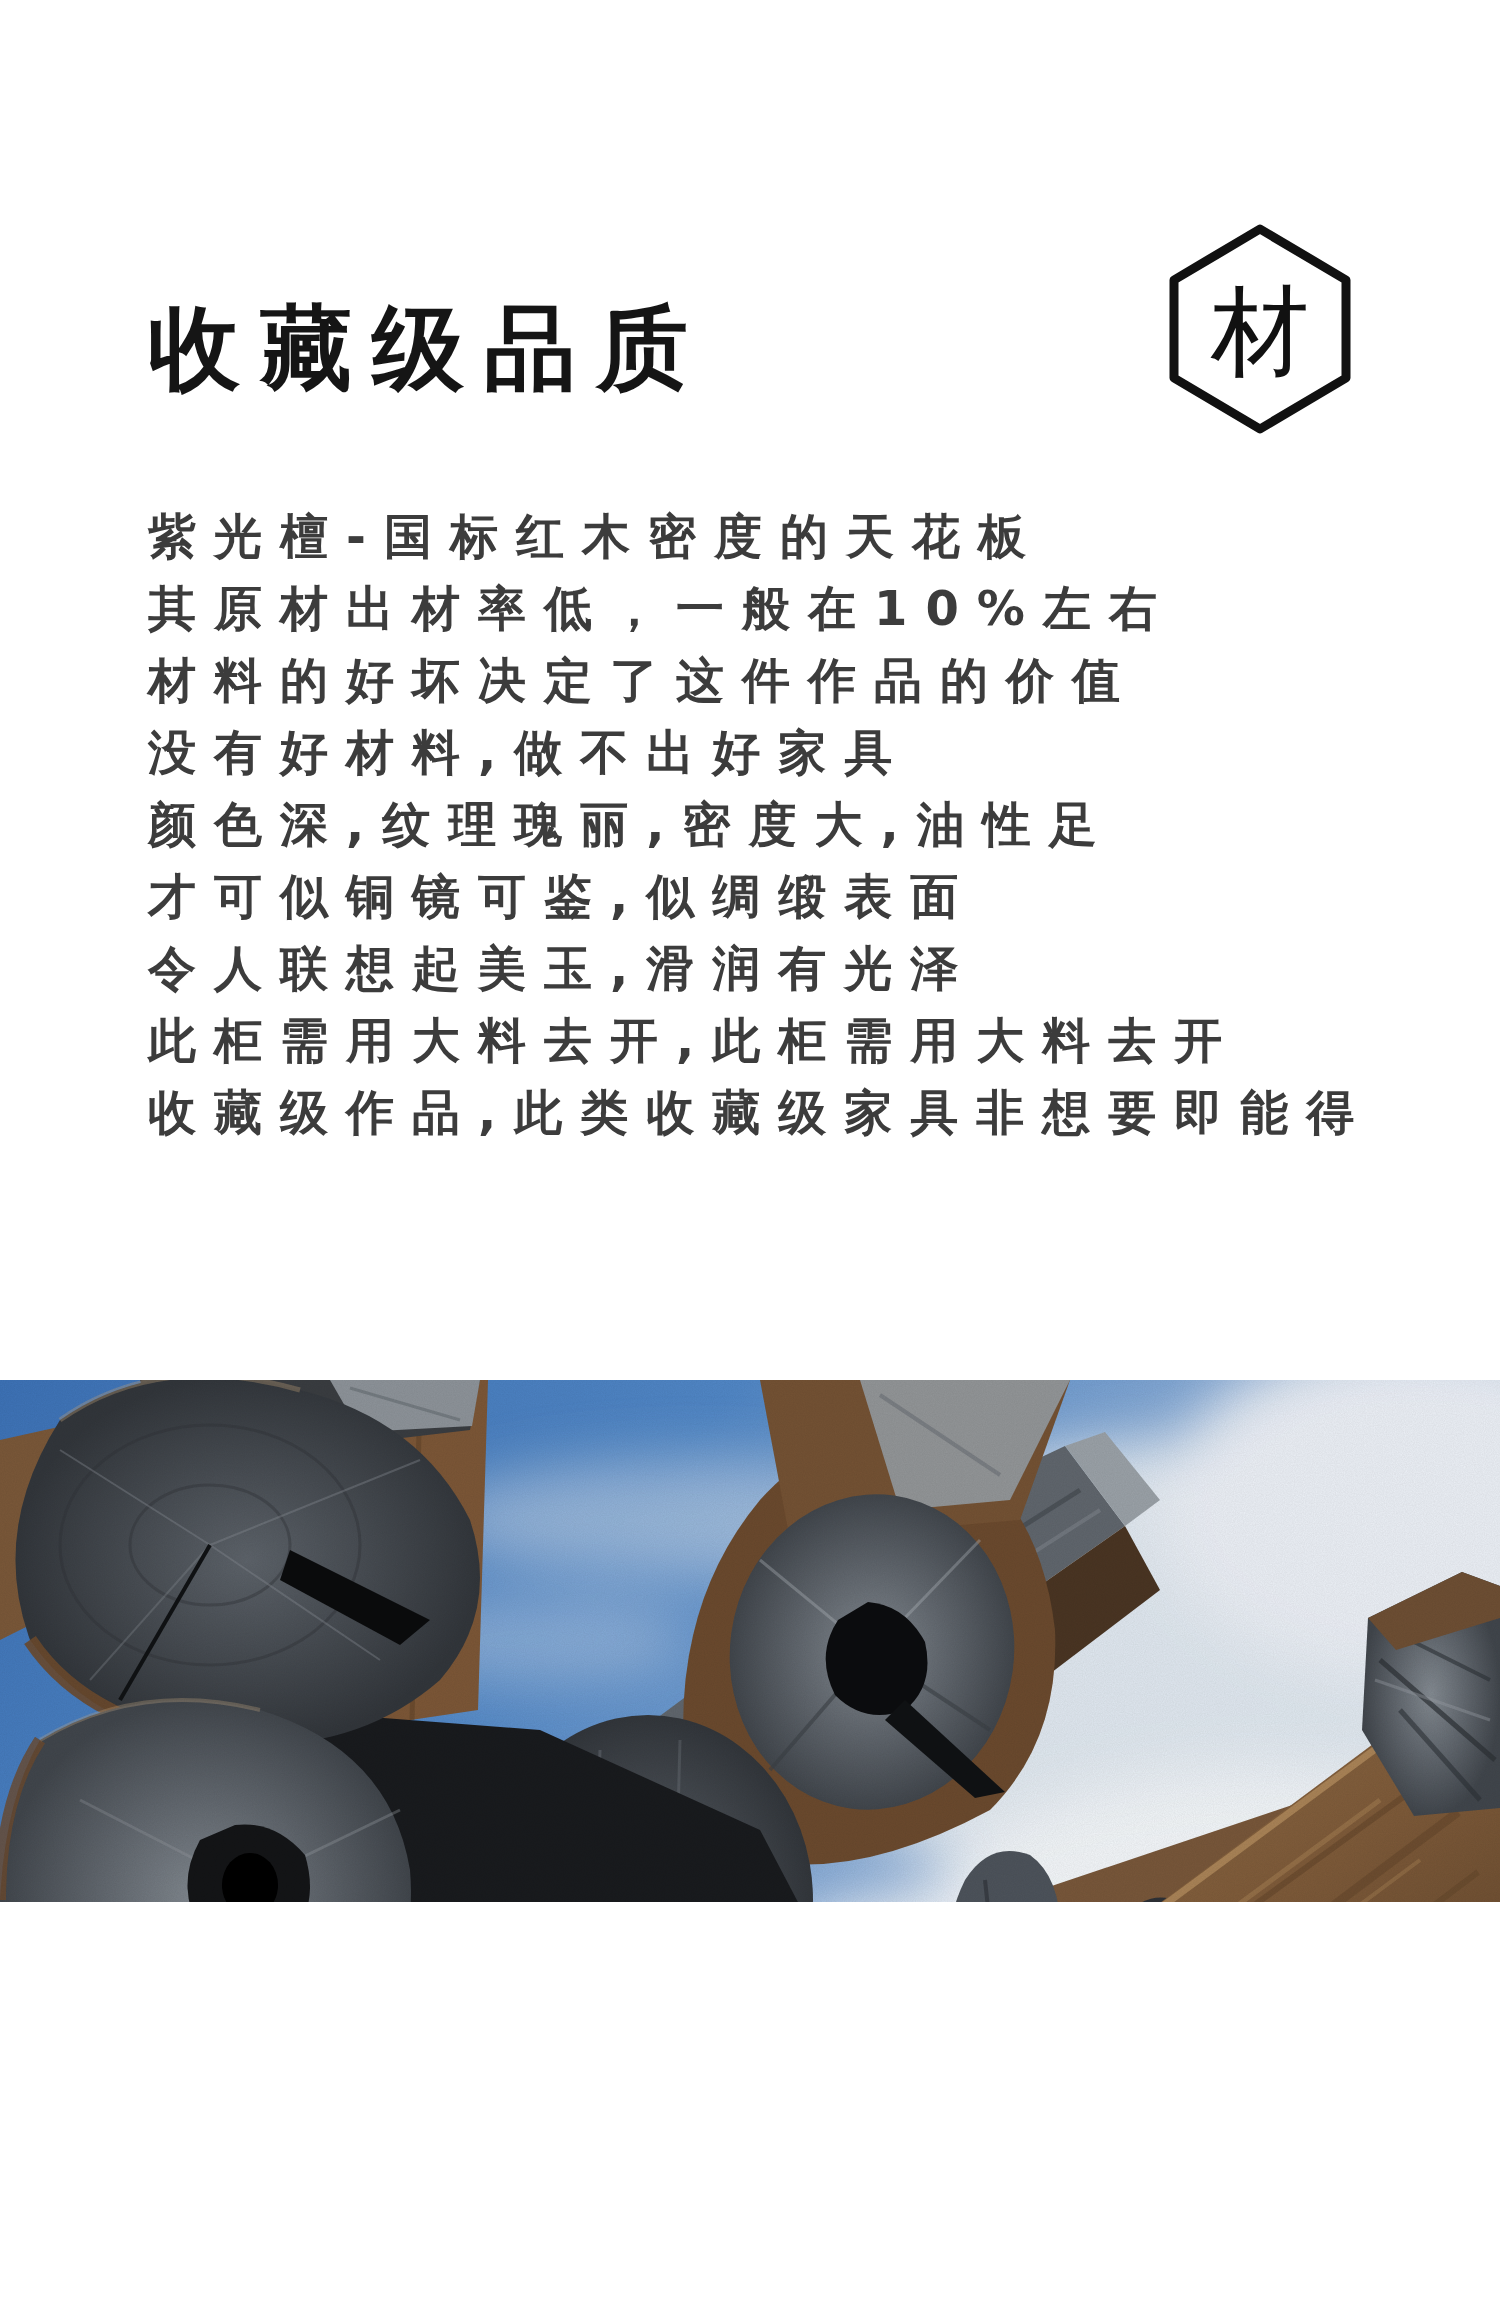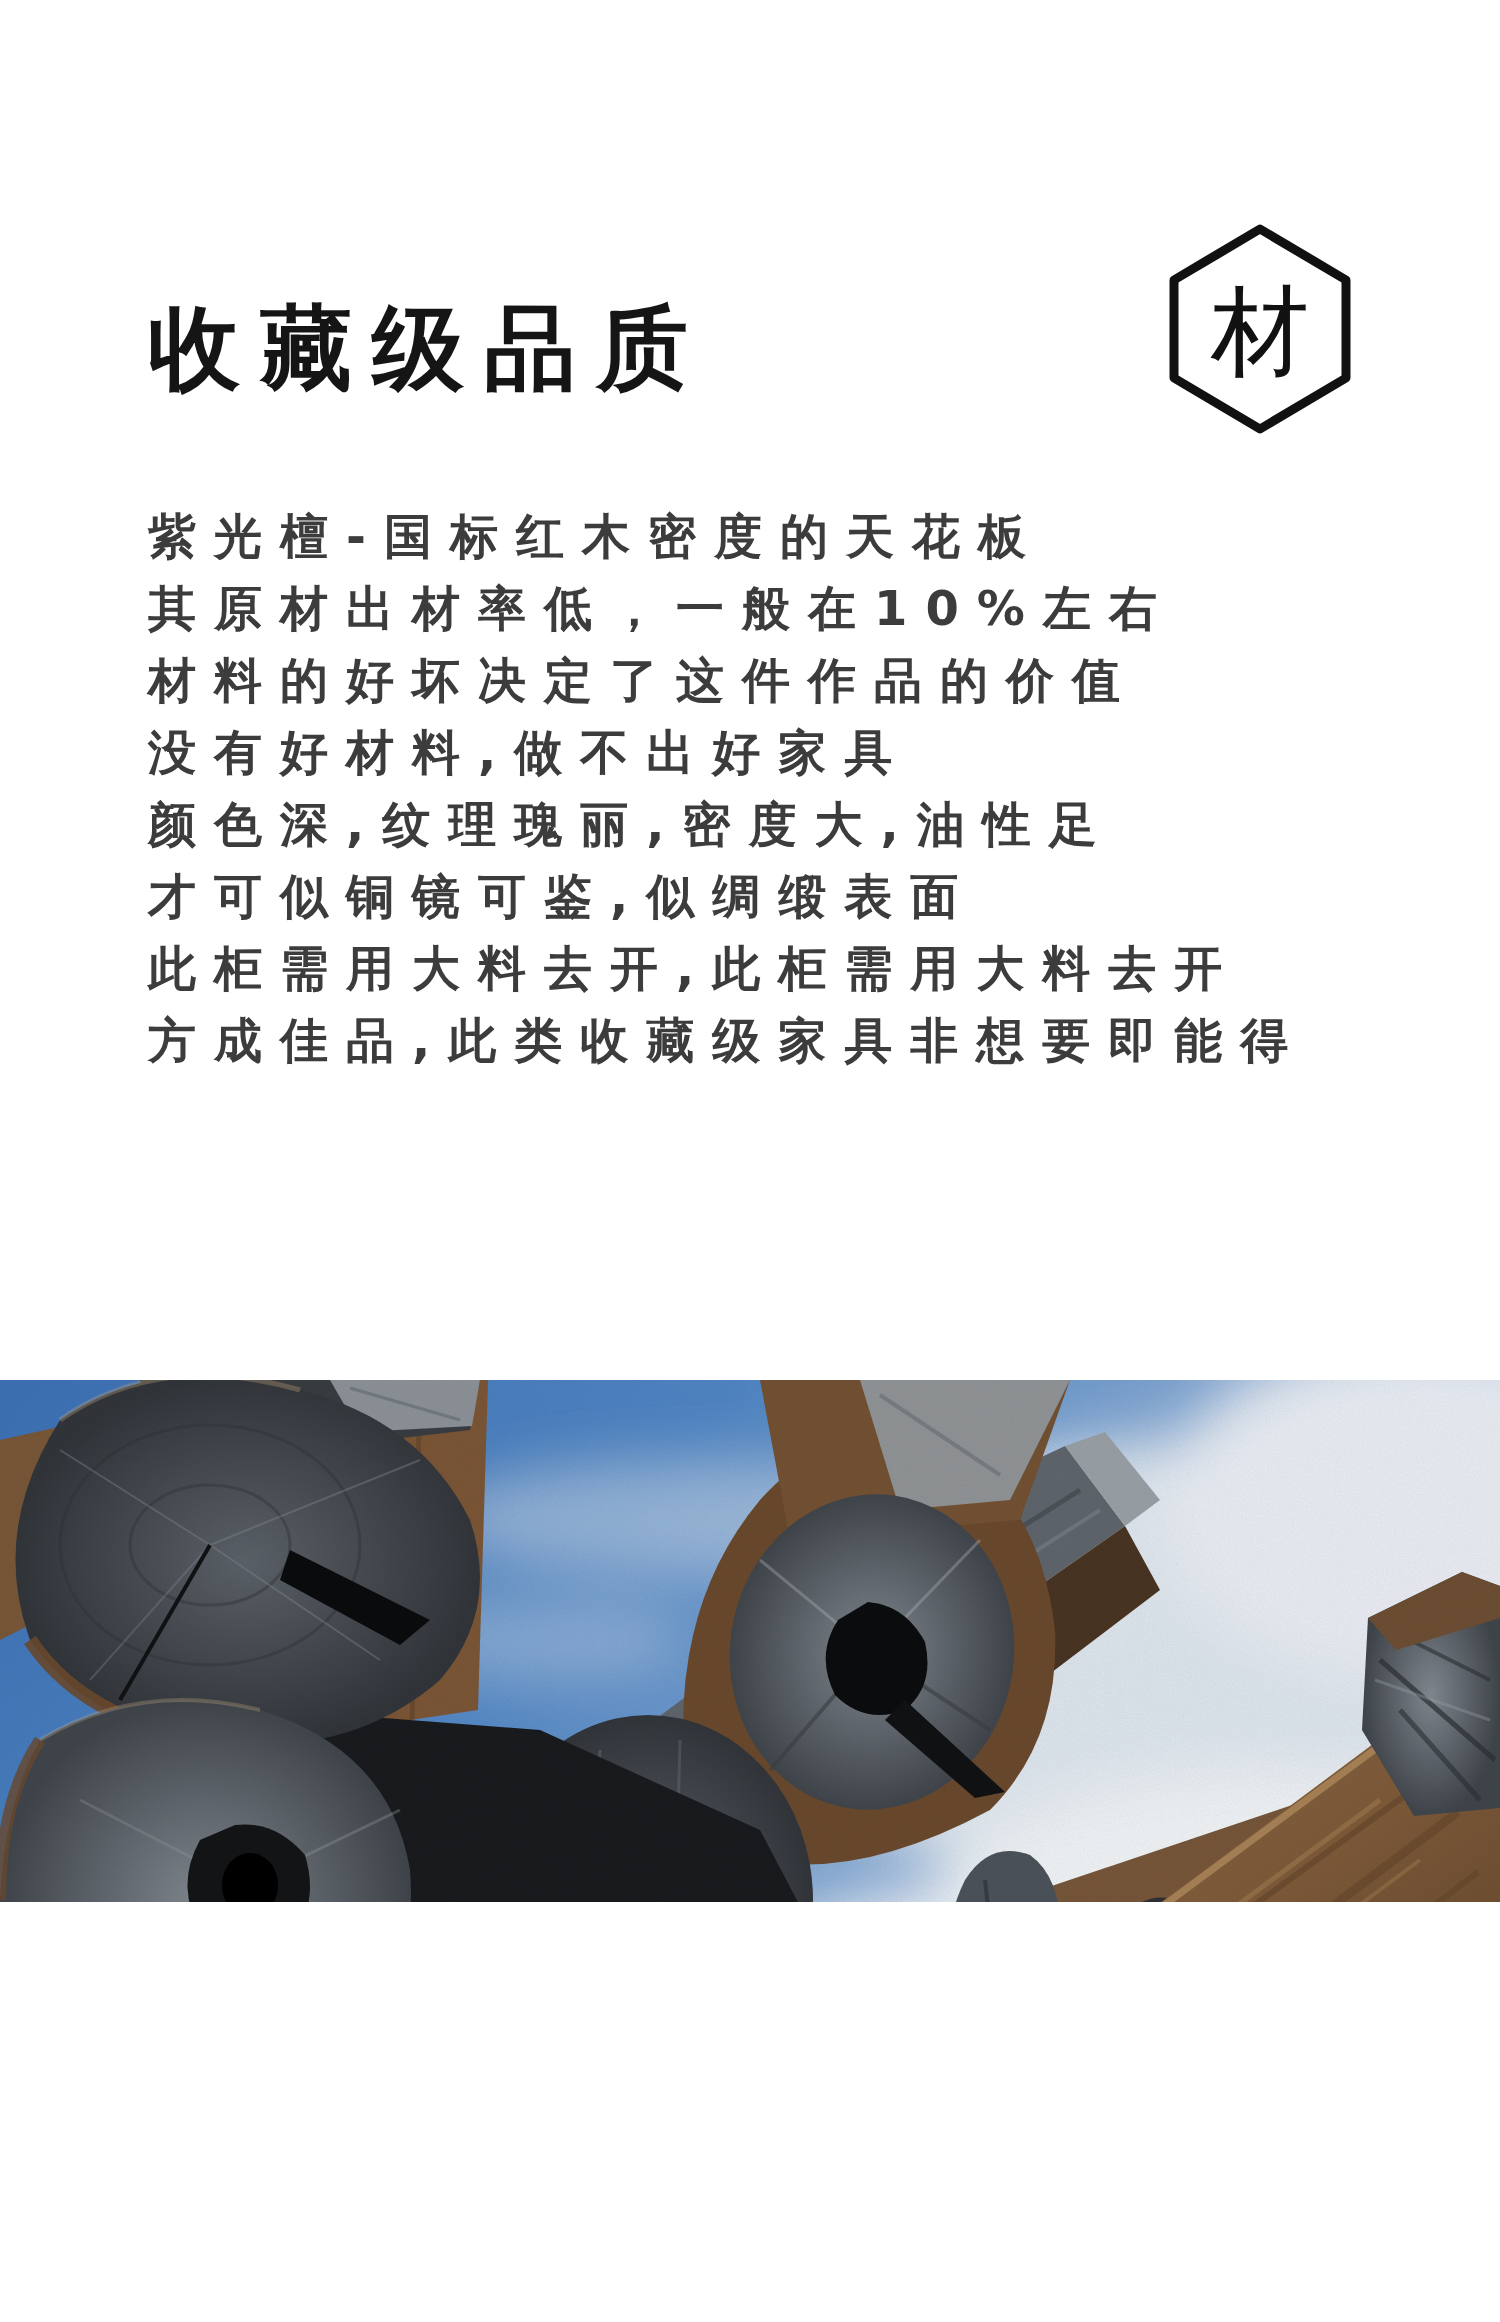--- a/index.html
+++ b/index.html
@@ -45,22 +45,23 @@
     </svg>
   </div>
 
   <div class="intro">
     <div class="line">紫光檀-国标红木密度的天花板</div>
     <div class="line">其原材出材率低，一般在10%左右</div>
     <div class="line">材料的好坏决定了这件作品的价值</div>
     <div class="line">没有好材料,做不出好家具</div>
     <div class="line">颜色深,纹理瑰丽,密度大,油性足</div>
     <div class="line">才可似铜镜可鉴,似绸缎表面</div>
+    <div class="line">令人联想起美玉,滑润有光泽</div>
     <div class="line">此柜需用大料去开,此柜需用大料去开</div>
-    <div class="line">方成佳品,此类收藏级家具非想要即能得</div>
+    <div class="line">收藏级作品,此类收藏级家具非想要即能得</div>
   </div>
 
   <div class="photo">
     <svg viewBox="0 0 1500 942" preserveAspectRatio="none">
       <defs>
         <linearGradient id="skyG" x1="0" y1="0" x2="1" y2="0.55">
           <stop offset="0" stop-color="#3d72b6"></stop>
           <stop offset="0.38" stop-color="#5187c6"></stop>
           <stop offset="0.68" stop-color="#8fb0d8"></stop>
           <stop offset="1" stop-color="#dbe4ee"></stop>

